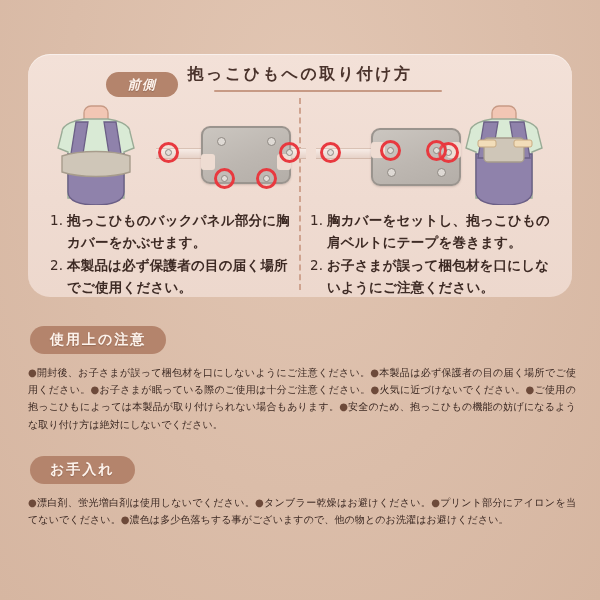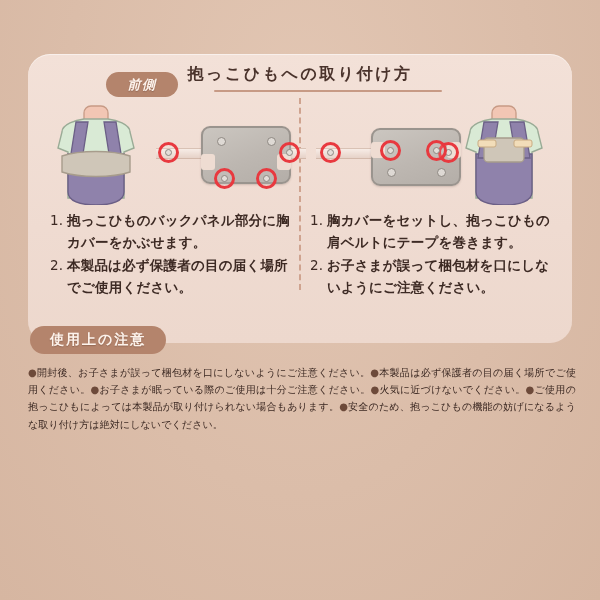--- a/index.html
+++ b/index.html
@@ -22,21 +22,21 @@
     background:
       radial-gradient(ellipse at 50% 20%, #e2c6b3 0%, #dbbda9 55%, #d6b6a1 100%);
   }
 
   
   .install-card {
     position: absolute;
     left: 28px;
     top: 54px;
     width: 544px;
-    height: 289px;
+    height: 243px;
     background: linear-gradient(180deg, #f3e1d8 0%, #efdbd1 60%, #edd8cd 100%);
     border-radius: 22px;
     box-shadow: 0 1px 0 rgba(255,255,255,.5) inset;
   }
 
   
   .install-title {
     position: absolute;
     left: 0;
     right: 0;
@@ -350,14 +350,18 @@
         <span class="step-txt">お子さまが誤って梱包材を口にしないようにご注意ください。</span>
       </div>
     </div>
   </div>
 
   <div class="section sec-notes">
     <div class="sec-badge">使用上の注意</div>
     <div class="sec-body"><span class="bullet">●</span><span>開封後、お子さまが誤って梱包材を口にしないようにご注意ください。</span><span class="bullet">●</span><span>本製品は必ず保護者の目の届く場所でご使用ください。</span><span class="bullet">●</span><span>お子さまが眠っている際のご使用は十分ご注意ください。</span><span class="bullet">●</span><span>火気に近づけないでください。</span><span class="bullet">●</span><span>ご使用の抱っこひもによっては本製品が取り付けられない場合もあります。</span><span class="bullet">●</span><span>安全のため、抱っこひもの機能の妨げになるような取り付け方は絶対にしないでください。</span></div>
   </div>
 
+  <div class="section sec-care">
+    <div class="sec-badge">お手入れ</div>
+    <div class="sec-body"><span class="bullet">●</span><span>漂白剤、蛍光増白剤は使用しないでください。</span><span class="bullet">●</span><span>タンブラー乾燥はお避けください。</span><span class="bullet">●</span><span>プリント部分にアイロンを当てないでください。</span><span class="bullet">●</span><span>濃色は多少色落ちする事がございますので、他の物とのお洗濯はお避けください。</span></div>
+  </div>
 
 </div>
 
 </body></html>

